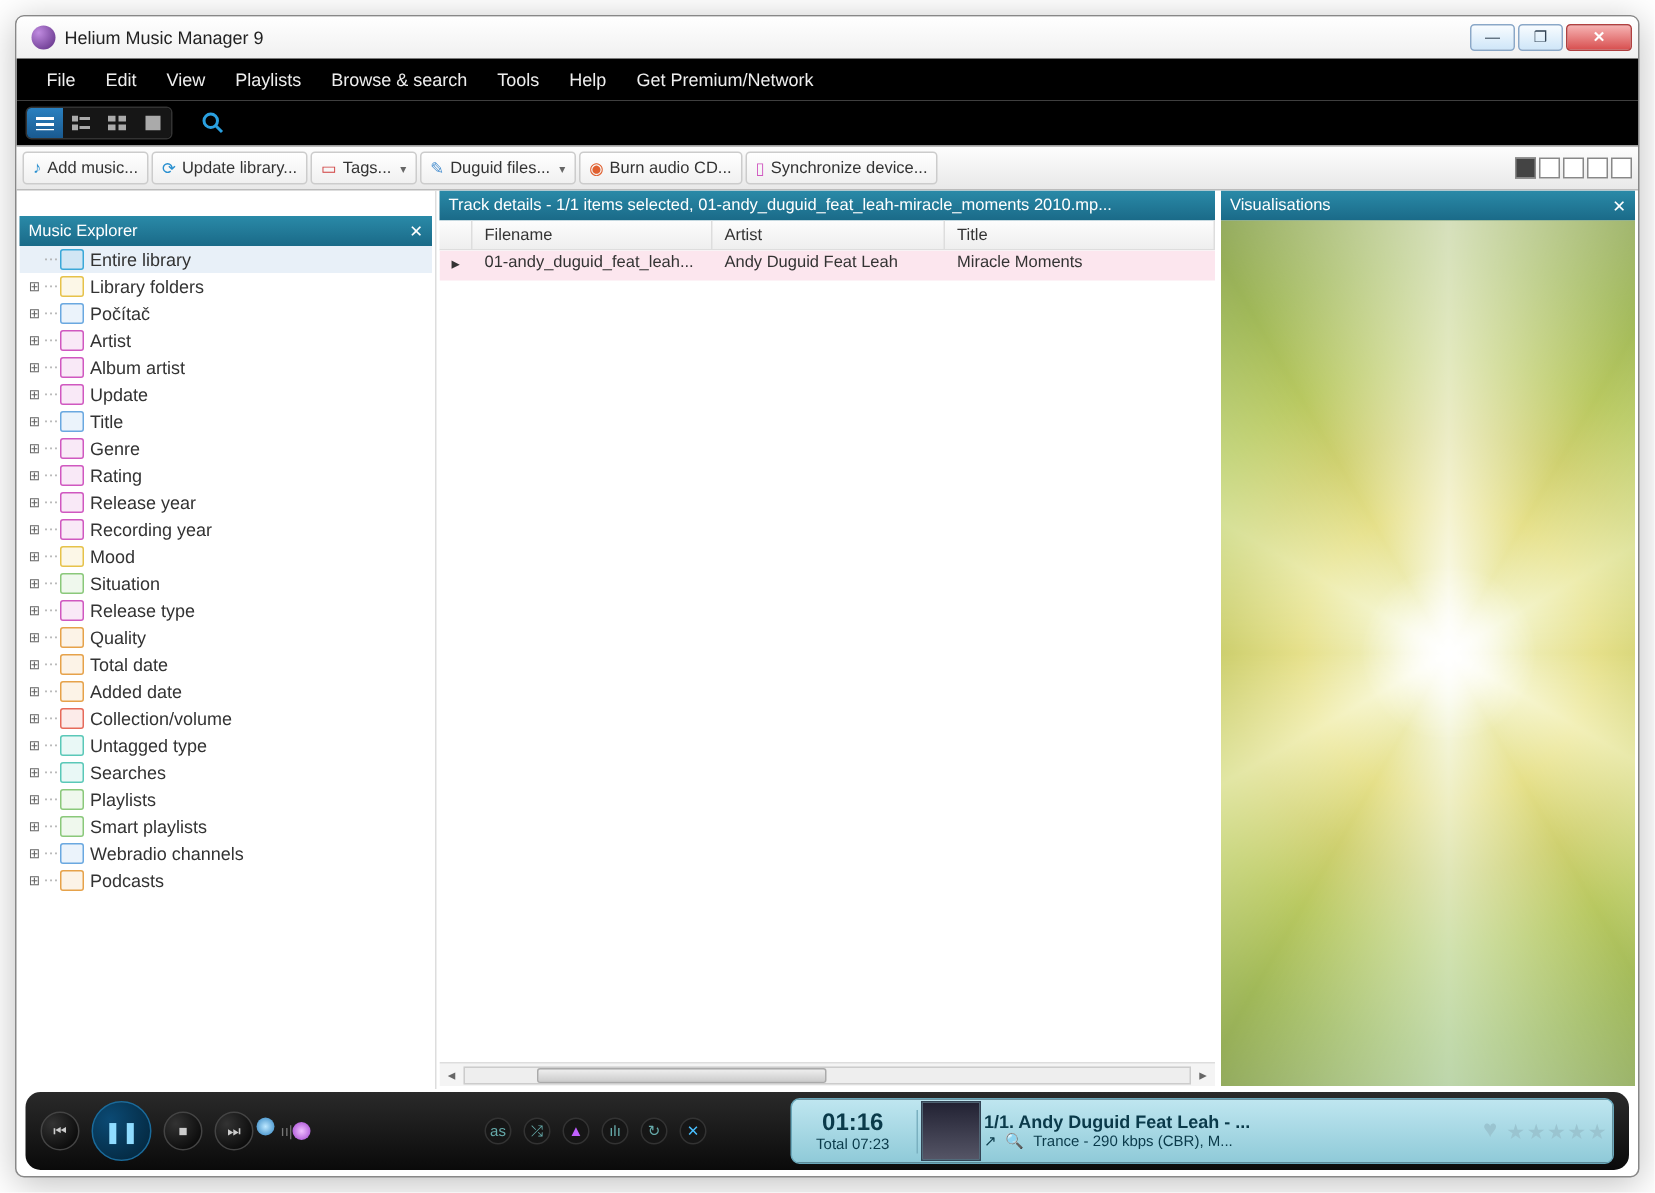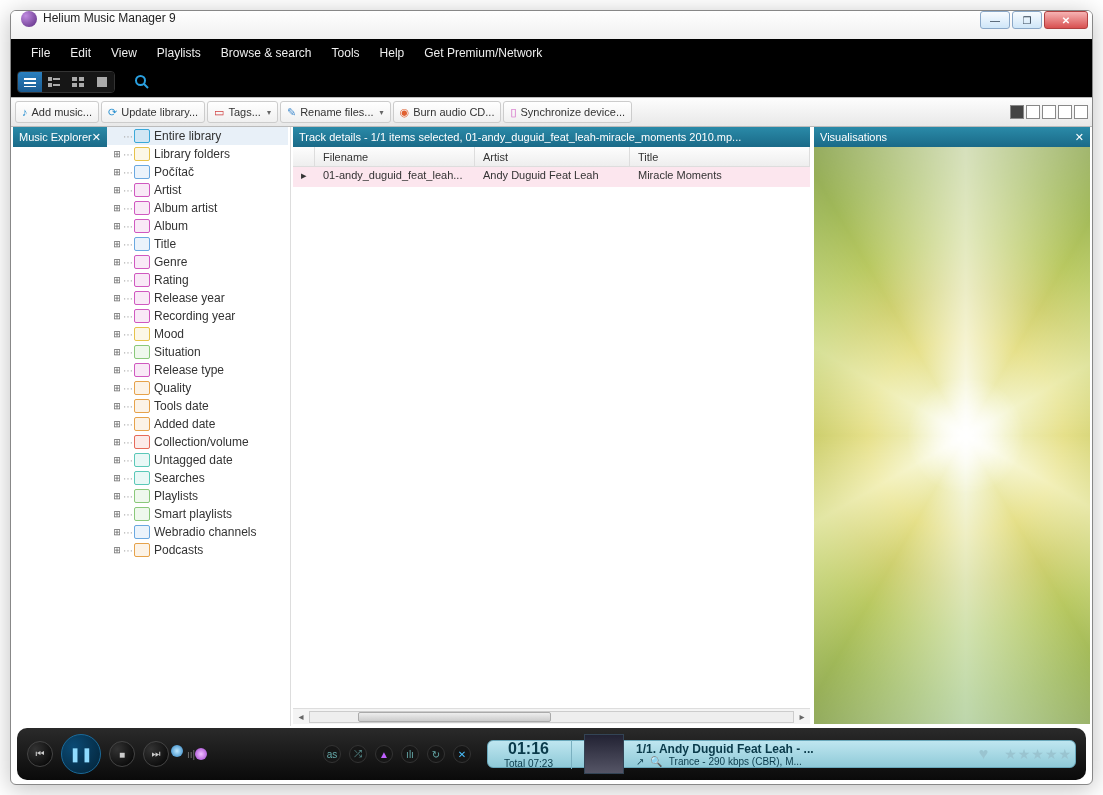--- a/index.html
+++ b/index.html
@@ -1,20 +1,20 @@
 <!DOCTYPE html>
 <html><head>
 <meta charset="utf-8">
 <style>
 * { margin: 0; padding: 0; box-sizing: border-box; font-family: "Segoe UI", Tahoma, sans-serif; }
 body { background: #fff; width: 1103px; height: 795px; overflow: hidden; position: relative; }
 
 .window { position: absolute; inset: 10px; border: 1px solid #888; border-radius: 6px; background: #fff; box-shadow: 0 4px 24px rgba(0,0,0,0.25); display: flex; flex-direction: column; overflow: hidden; }
 
-.titlebar { height: 28px; background: linear-gradient(#fff, #f0f0f0); display: flex; align-items: flex-start; padding: 0 4px; }
+.titlebar { height: 28px; background: linear-gradient(#fff, #f0f0f0); display: flex; align-items: center; padding: 0 4px; }
 .titlebar .app-icon { width: 16px; height: 16px; margin: 0 6px; background: radial-gradient(circle at 30% 30%, #c08be0, #5a2a80); border-radius: 50%; }
 .titlebar .title { font-size: 12px; color: #222; flex: 1; }
 .win-buttons { display: flex; gap: 2px; }
 .win-btn { width: 30px; height: 18px; border: 1px solid #8aa8c8; border-radius: 3px; background: linear-gradient(#f8fcff, #cfe6f8); display: flex; align-items: center; justify-content: center; font-size: 10px; color: #345; }
 .win-btn.close { width: 44px; background: linear-gradient(#f6b3b3, #d85050); border-color: #b04040; color: #fff; font-weight: bold; }
 
 .menubar { height: 28px; background: #000; display: flex; align-items: center; padding: 0 10px; }
 .menubar .menu-item { color: #eee; font-size: 12px; padding: 4px 10px; cursor: default; }
 
 .toolbar1 { height: 30px; background: #000; display: flex; align-items: center; padding: 0 6px; gap: 4px; }
@@ -29,21 +29,21 @@
 .action-btn .drop { margin-left: 2px; color: #666; font-size: 8px; }
 .right-view-boxes { margin-left: auto; display: flex; gap: 2px; }
 .view-box { width: 14px; height: 14px; border: 1px solid #888; background: #fff; }
 .view-box.active { background: #444; }
 
 .main-area { flex: 1; display: flex; overflow: hidden; }
 
 .panel-header { height: 20px; background: linear-gradient(#2a8aa8, #1a6a88); color: #fff; font-size: 11px; display: flex; align-items: center; padding: 0 6px; }
 .panel-header .close-x { margin-left: auto; cursor: pointer; font-size: 11px; }
 
-.explorer-panel { width: 280px; display: flex; border-right: 1px solid #ddd; padding: 0 2px 2px 2px; }
+.explorer-panel { width: 280px; display: flex; flex-direction: column; border-right: 1px solid #ddd; padding: 17px 2px 2px 2px; }
 .tree { flex: 1; overflow: auto; font-size: 12px; background: #fff; }
 .tree-item { display: flex; align-items: center; height: 18px; padding-left: 4px; color: #333; }
 .tree-item.selected { background: #e8f0f8; }
 .tree-expander { width: 12px; font-size: 9px; color: #666; text-align: center; }
 .tree-dots { color: #aaa; font-size: 10px; letter-spacing: -1px; margin-right: 2px; }
 .tree-icon { width: 16px; height: 14px; margin-right: 4px; display: flex; align-items: center; justify-content: center; border-radius: 2px; font-size: 9px; }
 
 .details-panel { flex: 1; display: flex; flex-direction: column; padding: 0 2px 2px 2px; }
 .table-header { display: flex; height: 20px; background: linear-gradient(#fdfdfd, #eee); border-bottom: 1px solid #ddd; font-size: 11px; color: #333; }
 .th { padding: 2px 8px; border-right: 1px solid #ddd; display: flex; align-items: center; }
@@ -67,21 +67,21 @@
 .round-btn.big { width: 40px; height: 40px; font-size: 14px; background: radial-gradient(circle at 30% 30%, #0b4a74, #032236); color: #8fdcff; border-color: #1a6a9a; }
 .slider { position: relative; height: 4px; background: #1a1a1a; border-radius: 2px; }
 .slider .fill { position: absolute; left:0; top:0; bottom:0; background: linear-gradient(#6ac0ff,#2a80c0); border-radius: 2px; }
 .slider .knob { position: absolute; top: -4px; width: 12px; height: 12px; border-radius: 50%; background: radial-gradient(#bde8ff,#2a80c0); margin-left: -6px; }
 .slider.vol .fill { background: linear-gradient(#e090ff,#a040d0); }
 .slider.vol .knob { background: radial-gradient(#f0c0ff,#a040d0); }
 .sliders-stack { display:flex; flex-direction:row; gap:10px; width:130px; }
 .mini-icons { display: flex; gap: 8px; margin: 0 8px; justify-content: flex-end; }
 .mini-icon { width: 18px; height: 18px; border-radius: 50%; background: #161616; color: #6aa; display:flex; align-items:center; justify-content:center; font-size: 10px; border:1px solid #333; }
 
-.now-playing { flex: 1; height: 28px; background: linear-gradient(#bfe6f0, #8fcad8); border-radius: 6px; border: 1px solid #6aa8bb; display: flex; align-items: center; padding: 4px; gap: 12px; color: #0a3a4a; font-size: 12px; }
+.now-playing { flex: 1; height: 44px; background: linear-gradient(#bfe6f0, #8fcad8); border-radius: 6px; border: 1px solid #6aa8bb; display: flex; align-items: center; padding: 4px; gap: 2px; color: #0a3a4a; font-size: 12px; margin-left: 40px; }
 .np-time { width: 80px; text-align: center; border-right: 1px solid #7ab0c0; padding-right: 6px; }
 .np-time .elapsed { font-weight: bold; font-size: 16px; }
 .np-time .total { font-size: 10px; }
 .np-art { width: 40px; height: 40px; background: linear-gradient(#223,#556); border: 1px solid #345; }
 .np-info { flex: 1; overflow: hidden; }
 .np-info .line1 { font-weight: bold; white-space: nowrap; overflow: hidden; text-overflow: ellipsis; }
 .np-info .line2 { font-size: 10px; display:flex; gap:6px; align-items:center; }
 .np-stars { display: flex; gap: 1px; color: #9ac4d0; font-size: 14px; }
 .heart { color: #9ac4d0; font-size: 16px; margin-right: 4px; }
 
@@ -170,21 +170,21 @@
         <span style="color:#2a90d0">⟳</span>
         <span>Update library...</span>
       </div>
     <div class="action-btn">
         <span style="color:#d04040">▭</span>
         <span>Tags...</span>
         <span class="drop">▾</span>
       </div>
     <div class="action-btn">
         <span style="color:#4a90d0">✎</span>
-        <span>Rename files...</span>
+        <span>Duguid files...</span>
         <span class="drop">▾</span>
       </div>
     <div class="action-btn">
         <span style="color:#e06030">◉</span>
         <span>Burn audio CD...</span>
       </div>
     <div class="action-btn">
         <span style="color:#d058c0">▯</span>
         <span>Synchronize device...</span>
       </div>
@@ -232,21 +232,21 @@
           <div class="tree-item">
             <span class="tree-expander">⊞</span>
             <span class="tree-dots">⋯</span>
             <span class="tree-icon" style="background: rgba(208, 88, 192, 0.133); border: 1px solid rgb(208, 88, 192);"></span>
             <span>Album artist</span>
           </div>
           <div class="tree-item">
             <span class="tree-expander">⊞</span>
             <span class="tree-dots">⋯</span>
             <span class="tree-icon" style="background: rgba(208, 88, 192, 0.133); border: 1px solid rgb(208, 88, 192);"></span>
-            <span>Album</span>
+            <span>Update</span>
           </div>
           <div class="tree-item">
             <span class="tree-expander">⊞</span>
             <span class="tree-dots">⋯</span>
             <span class="tree-icon" style="background: rgba(106, 168, 224, 0.133); border: 1px solid rgb(106, 168, 224);"></span>
             <span>Title</span>
           </div>
           <div class="tree-item">
             <span class="tree-expander">⊞</span>
             <span class="tree-dots">⋯</span>
@@ -292,39 +292,39 @@
           <div class="tree-item">
             <span class="tree-expander">⊞</span>
             <span class="tree-dots">⋯</span>
             <span class="tree-icon" style="background: rgba(230, 162, 74, 0.133); border: 1px solid rgb(230, 162, 74);"></span>
             <span>Quality</span>
           </div>
           <div class="tree-item">
             <span class="tree-expander">⊞</span>
             <span class="tree-dots">⋯</span>
             <span class="tree-icon" style="background: rgba(230, 162, 74, 0.133); border: 1px solid rgb(230, 162, 74);"></span>
-            <span>Tools date</span>
+            <span>Total date</span>
           </div>
           <div class="tree-item">
             <span class="tree-expander">⊞</span>
             <span class="tree-dots">⋯</span>
             <span class="tree-icon" style="background: rgba(230, 162, 74, 0.133); border: 1px solid rgb(230, 162, 74);"></span>
             <span>Added date</span>
           </div>
           <div class="tree-item">
             <span class="tree-expander">⊞</span>
             <span class="tree-dots">⋯</span>
             <span class="tree-icon" style="background: rgba(230, 106, 90, 0.133); border: 1px solid rgb(230, 106, 90);"></span>
             <span>Collection/volume</span>
           </div>
           <div class="tree-item">
             <span class="tree-expander">⊞</span>
             <span class="tree-dots">⋯</span>
             <span class="tree-icon" style="background: rgba(90, 200, 184, 0.133); border: 1px solid rgb(90, 200, 184);"></span>
-            <span>Untagged date</span>
+            <span>Untagged type</span>
           </div>
           <div class="tree-item">
             <span class="tree-expander">⊞</span>
             <span class="tree-dots">⋯</span>
             <span class="tree-icon" style="background: rgba(90, 200, 184, 0.133); border: 1px solid rgb(90, 200, 184);"></span>
             <span>Searches</span>
           </div>
           <div class="tree-item">
             <span class="tree-expander">⊞</span>
             <span class="tree-dots">⋯</span>

